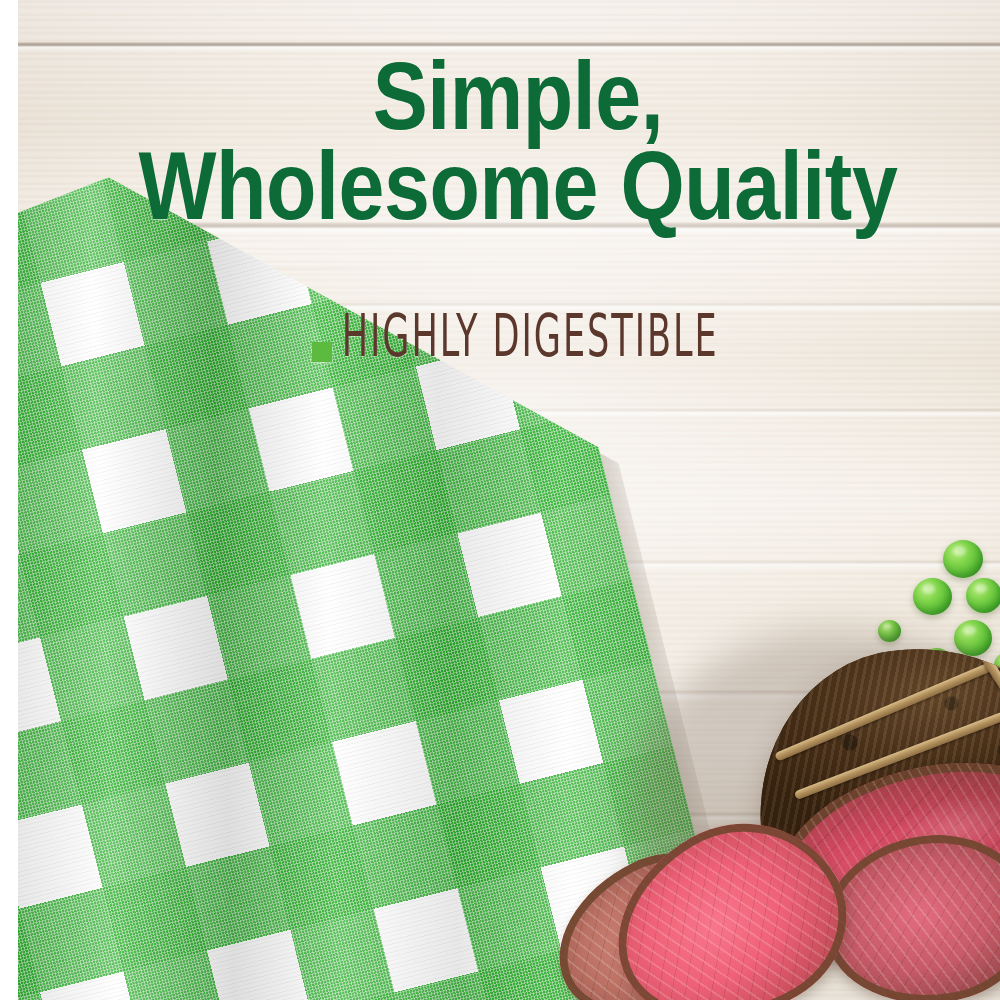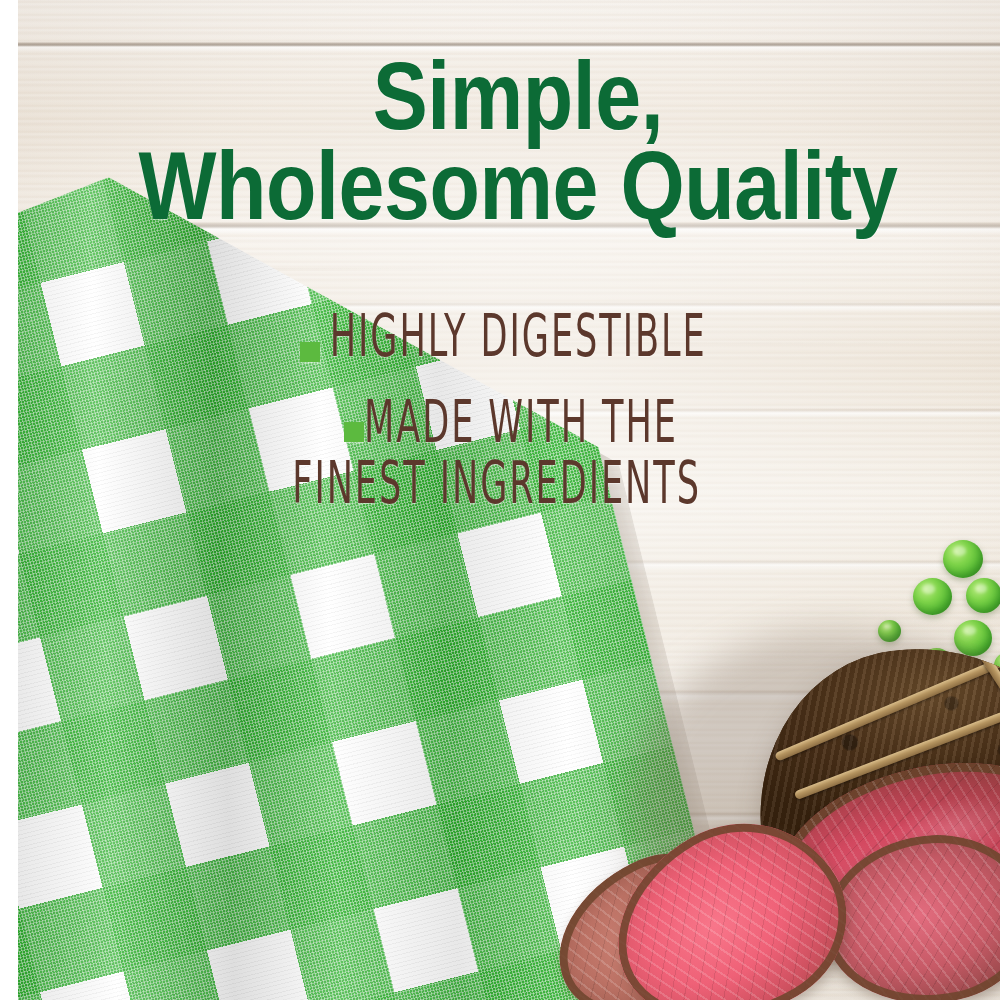--- a/index.html
+++ b/index.html
@@ -350,21 +350,21 @@
   .headline .l2 {
     display: block;
     font-size: 96px;
     transform: scaleX(0.86);
     margin-top: 2px;
   }
 
   
   .bullets {
     position: absolute;
-    left: 268px;
+    left: 280px;
     top: 306px;
     width: 520px;
   }
   .bullet-row {
     position: relative;
     margin-bottom: 34px;
   }
   .bullet-row:last-child { margin-bottom: 0; }
 
   .bullet-sq {
@@ -463,24 +463,17 @@
 
   <div class="bullets">
 
     <div class="bullet-row b1">
       <span class="bullet-sq"></span>
       <div class="bullet-text">
         <span class="ln">Highly Digestible</span>
       </div>
     </div>
 
-    <div class="bullet-row b2">
-      <span class="bullet-sq"></span>
-      <div class="bullet-text">
-        <span class="ln">Made with the</span>
-        <span class="ln">Finest Ingredients</span>
-      </div>
-    </div>
 
 
   </div>
 
 </div>
 
 </body></html>

